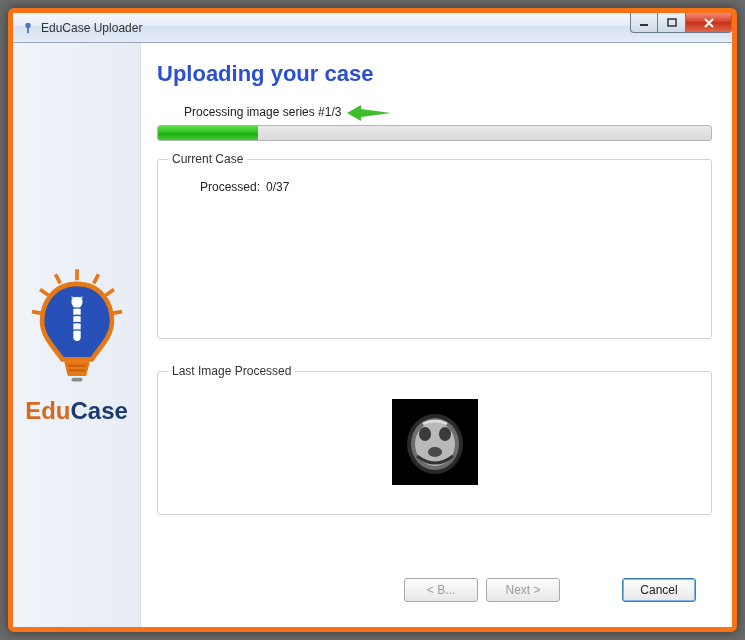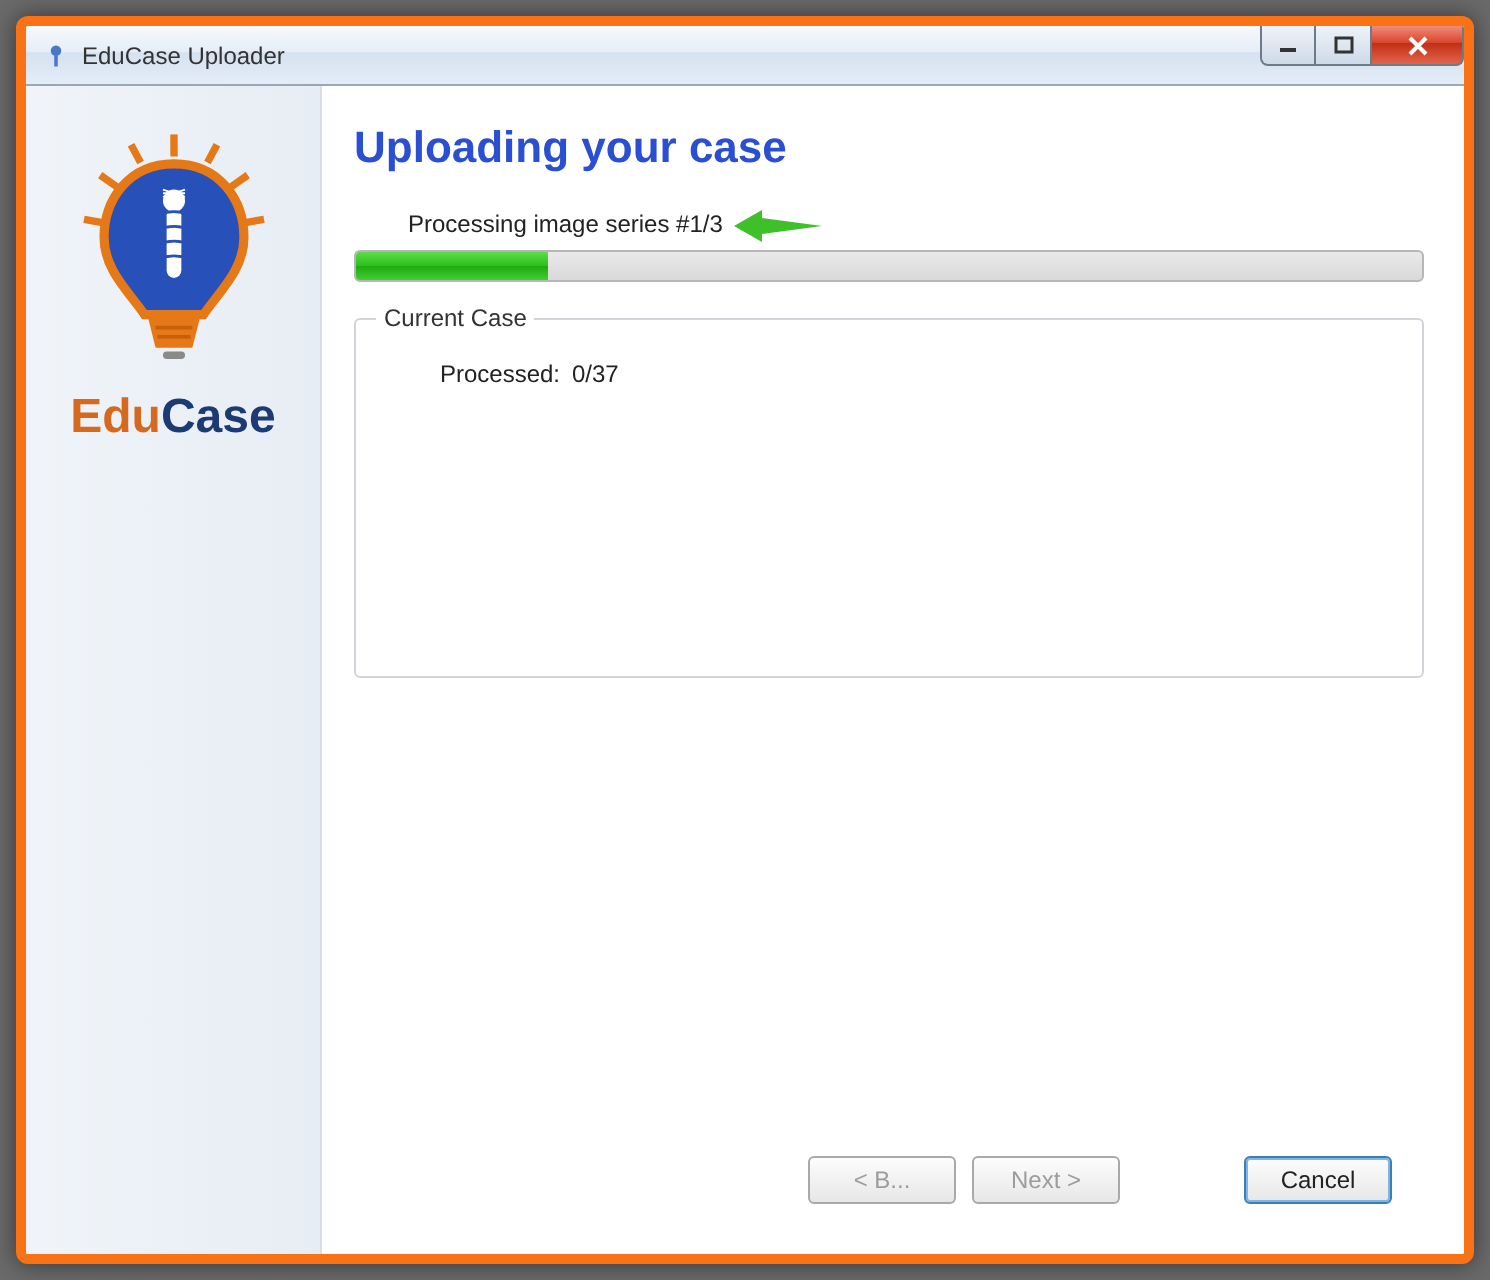--- a/index.html
+++ b/index.html
@@ -61,25 +61,26 @@
     border-bottom-right-radius:4px;
     background: linear-gradient(to bottom,#f08d7a 0%, #d9432a 45%, #c12f16 46%, #e2654b 100%);
     color:#fff;
   }
   .client {
     flex:1;
     display:flex;
     background: #fff;
   }
   .sidebar {
-    width: 148px;
+    width: 128px;
     background: linear-gradient(to right,#f0f4f9,#e7edf4);
     border-right: 1px solid #d9dee5;
     display:flex; flex-direction:column; align-items:center;
     padding-top: 24px;
+    justify-content: center;
   }
   .logo-wrap { width:110px; display:flex;flex-direction:column;align-items:center; }
   .logo-svg { width: 92px; height: 120px; }
   .logo-text { margin-top: 8px; font-size: 24px; font-weight:bold; }
   .logo-text .edu { color:#d56a1e; }
   .logo-text .case { color:#1c3a73; }
   .main {
     flex:1;
     padding: 18px 20px 12px 16px;
     display:flex; flex-direction:column;
@@ -233,20 +234,38 @@
 
       <div class="group current-case">
         <span class="group-title">Current Case</span>
         <div style="height:8px"></div>
         <div class="kv-row">
           <span class="kv-label">Processed:</span>
           <span class="kv-val">0/37</span>
         </div>
       </div>
 
+      <div class="group">
+        <span class="group-title">Last Image Processed</span>
+        <div class="last-img-box">
+          <div class="scan-thumb">
+            <svg viewBox="0 0 80 80" width="80" height="80">
+              <rect width="80" height="80" fill="#000"></rect>
+              <ellipse cx="40" cy="42" rx="28" ry="30" fill="#2a2a2a"></ellipse>
+              <ellipse cx="40" cy="42" rx="24" ry="26" fill="#6d6d6d"></ellipse>
+              <ellipse cx="40" cy="42" rx="20" ry="22" fill="#b9b9b9"></ellipse>
+              <ellipse cx="30" cy="32" rx="6" ry="7" fill="#3a3a3a"></ellipse>
+              <ellipse cx="50" cy="32" rx="6" ry="7" fill="#3a3a3a"></ellipse>
+              <ellipse cx="40" cy="50" rx="7" ry="5" fill="#4a4a4a"></ellipse>
+              <path d="M22 54 Q40 68 58 54" stroke="#333" stroke-width="3" fill="none"></path>
+              <path d="M28 22 Q40 16 52 22" stroke="#ddd" stroke-width="3" fill="none"></path>
+            </svg>
+          </div>
+        </div>
+      </div>
 
       <div style="flex:1"></div>
 
       <div class="footer">
         <div class="btn disabled">
           <span>&lt; B...</span>
         </div>
         <div class="btn disabled">
           <span>Next &gt;</span>
         </div>

